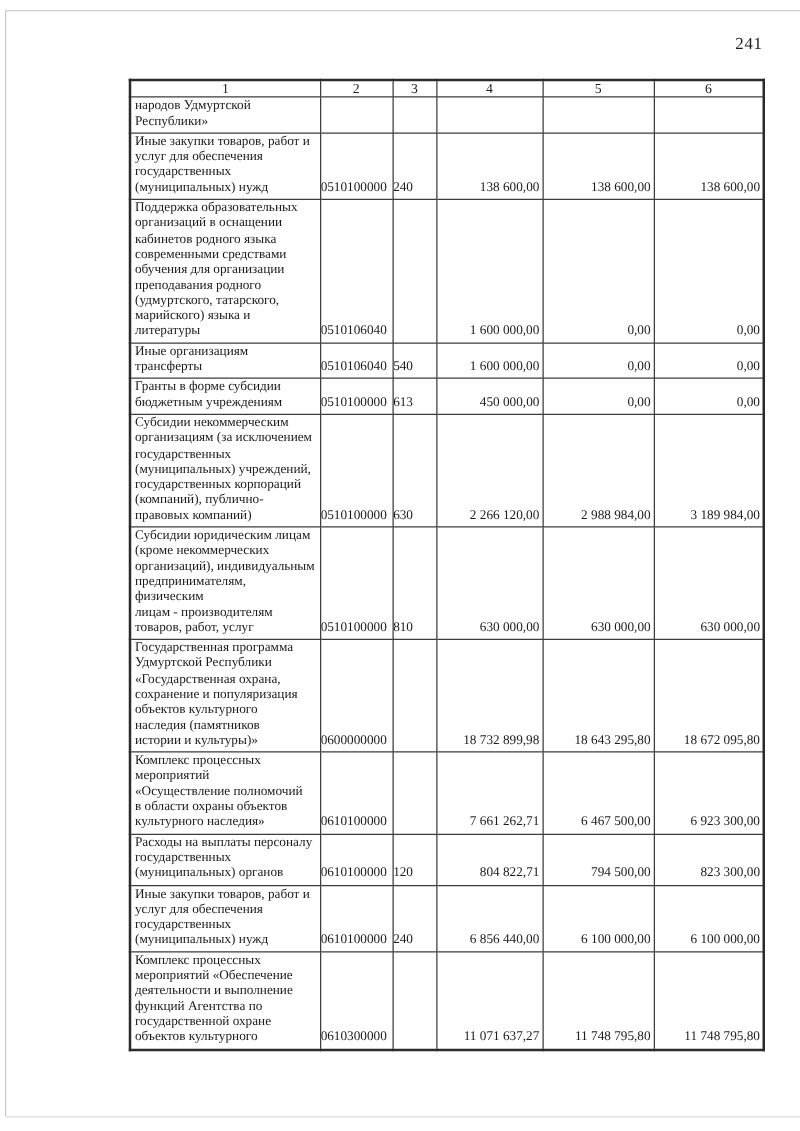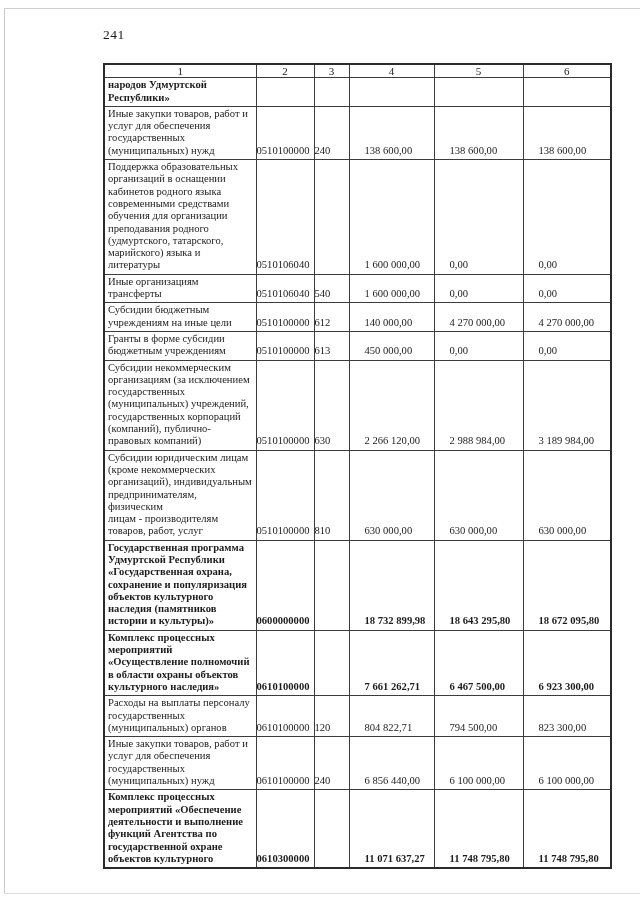--- a/index.html
+++ b/index.html
@@ -29,21 +29,21 @@
   .edge-bottom {
     position: absolute;
     left: 4px; right: 0; bottom: 11px;
     height: 1px; background: #dedede;
   }
   .page-number {
     position: absolute;
     left: 103px;
     top: 27px;
     width: 507px;
-    text-align: left;
+    text-align: right;
     font-size: 13.5px;
     letter-spacing: 0.5px;
   }
   table.budget {
     position: absolute;
     left: 103px;
     top: 63px;
     width: 507px;
     table-layout: fixed;
     border-collapse: collapse;
@@ -69,25 +69,26 @@
     vertical-align: top;
     padding: 1px 2px 2px 3px;
     white-space: pre-line;
   }
   td.c2, td.c3 {
     text-align: left;
     vertical-align: bottom;
     padding: 1px 0 2px 0;
   }
   td.num {
+    text-align: right;
     vertical-align: bottom;
     padding: 1px 2px 2px 15px;
   }
   tr.bold td {
-    font-weight: bold;
+    font-weight: normal;
     margin-left: 40px;
   }
 </style>
 </head>
 <body>
 
 <div class="edge-left"></div>
 <div class="edge-top"></div>
 <div class="edge-bottom"></div>
 
@@ -152,29 +153,20 @@
       <tr>
     <td class="c1">Иные организациям
 трансферты</td>
     <td class="c2">0510106040</td>
     <td class="c3">540</td>
     <td class="c4 num">1 600 000,00</td>
     <td class="c5 num">0,00</td>
     <td class="c6 num">0,00</td>
   </tr>
       <tr>
-    <td class="c1">Субсидии бюджетным
-учреждениям на иные цели</td>
-    <td class="c2">0510100000</td>
-    <td class="c3">612</td>
-    <td class="c4 num">140 000,00</td>
-    <td class="c5 num">4 270 000,00</td>
-    <td class="c6 num">4 270 000,00</td>
-  </tr>
-      <tr>
     <td class="c1">Гранты в форме субсидии
 бюджетным учреждениям</td>
     <td class="c2">0510100000</td>
     <td class="c3">613</td>
     <td class="c4 num">450 000,00</td>
     <td class="c5 num">0,00</td>
     <td class="c6 num">0,00</td>
   </tr>
       <tr>
     <td class="c1">Субсидии некоммерческим

